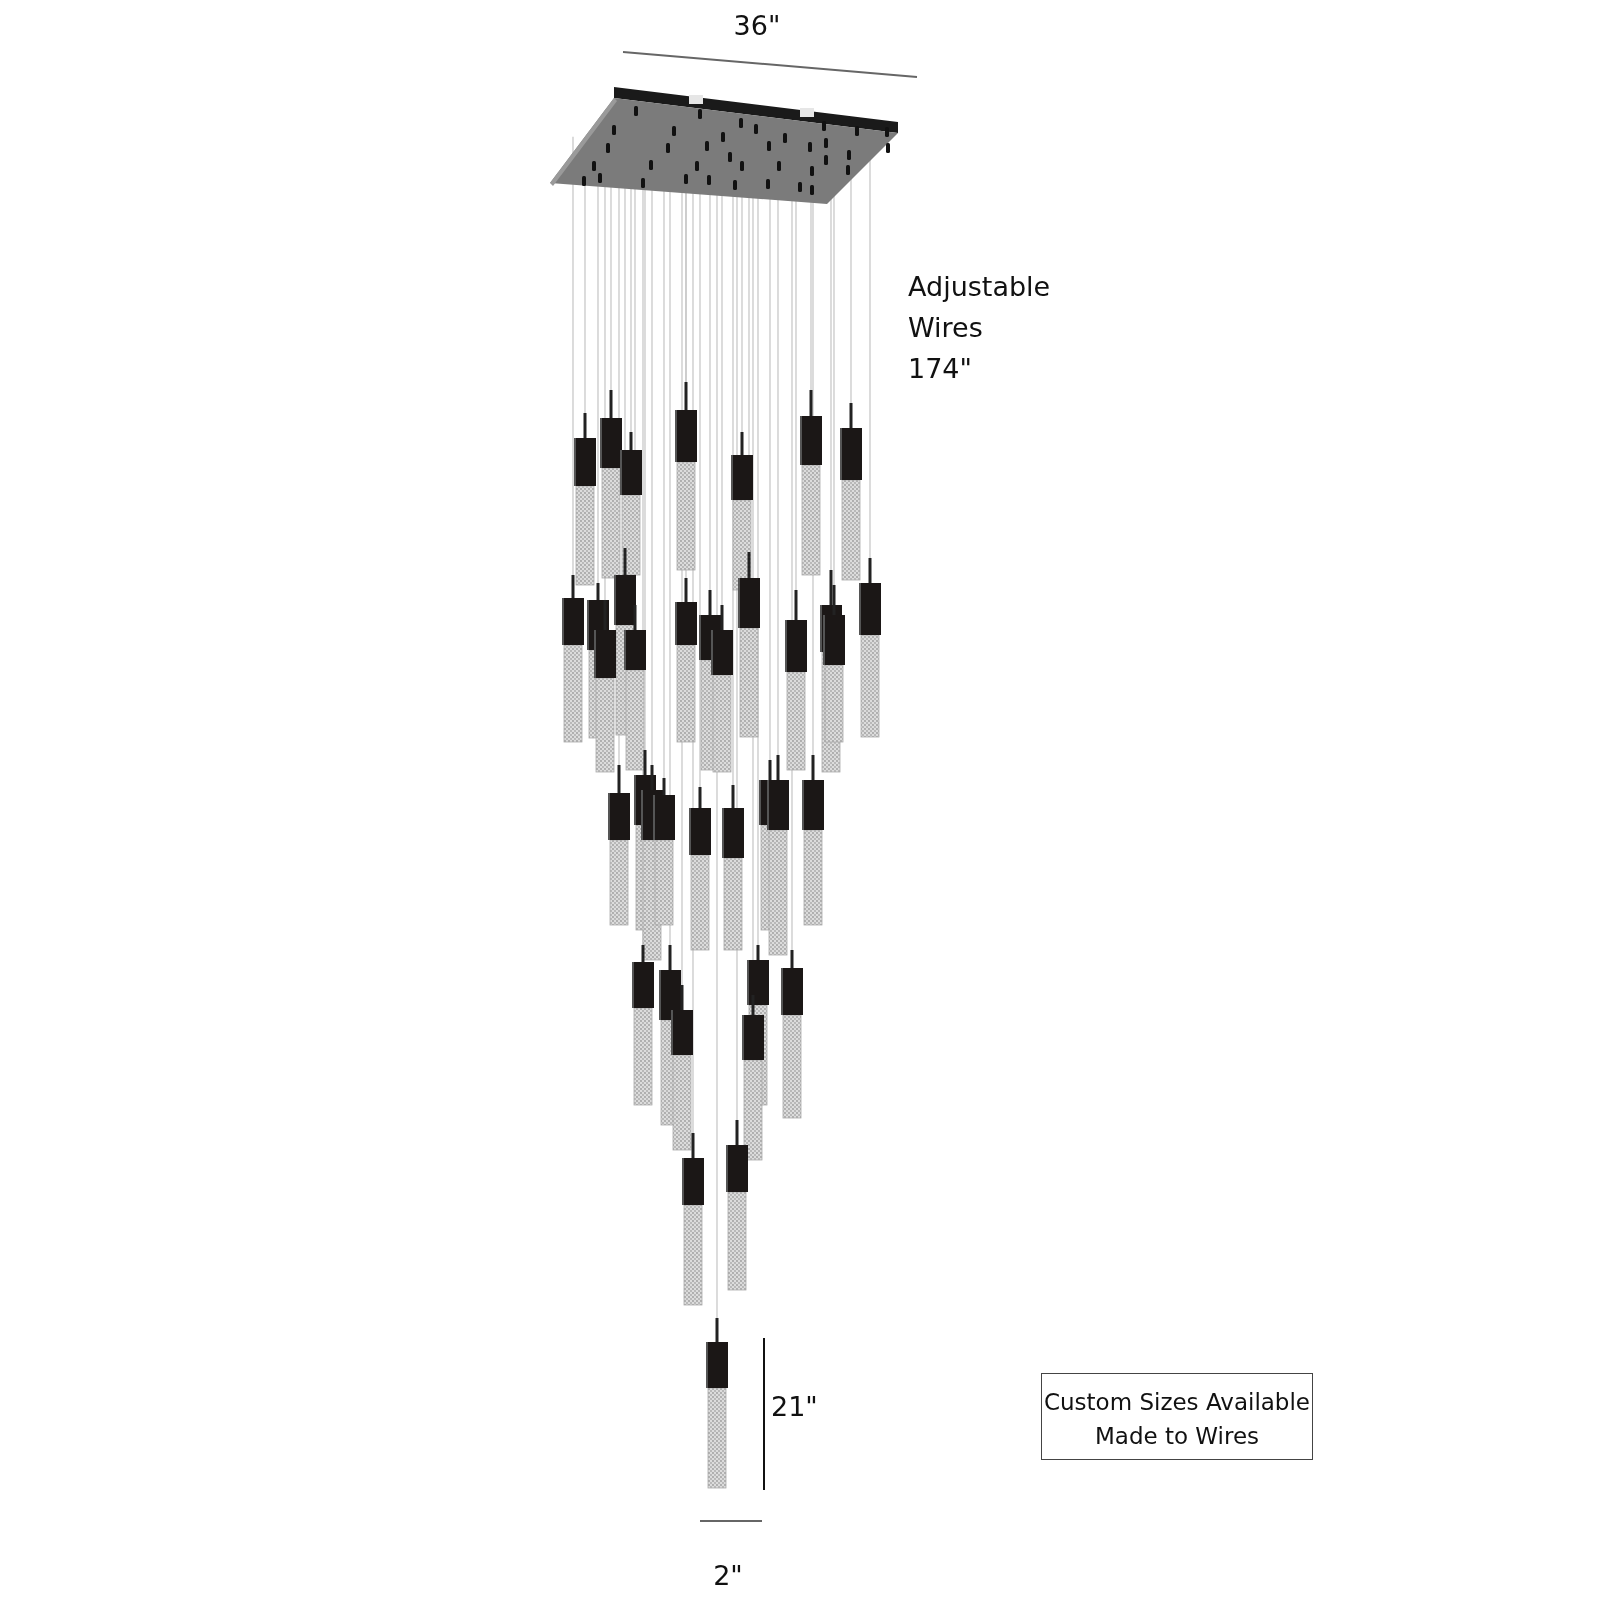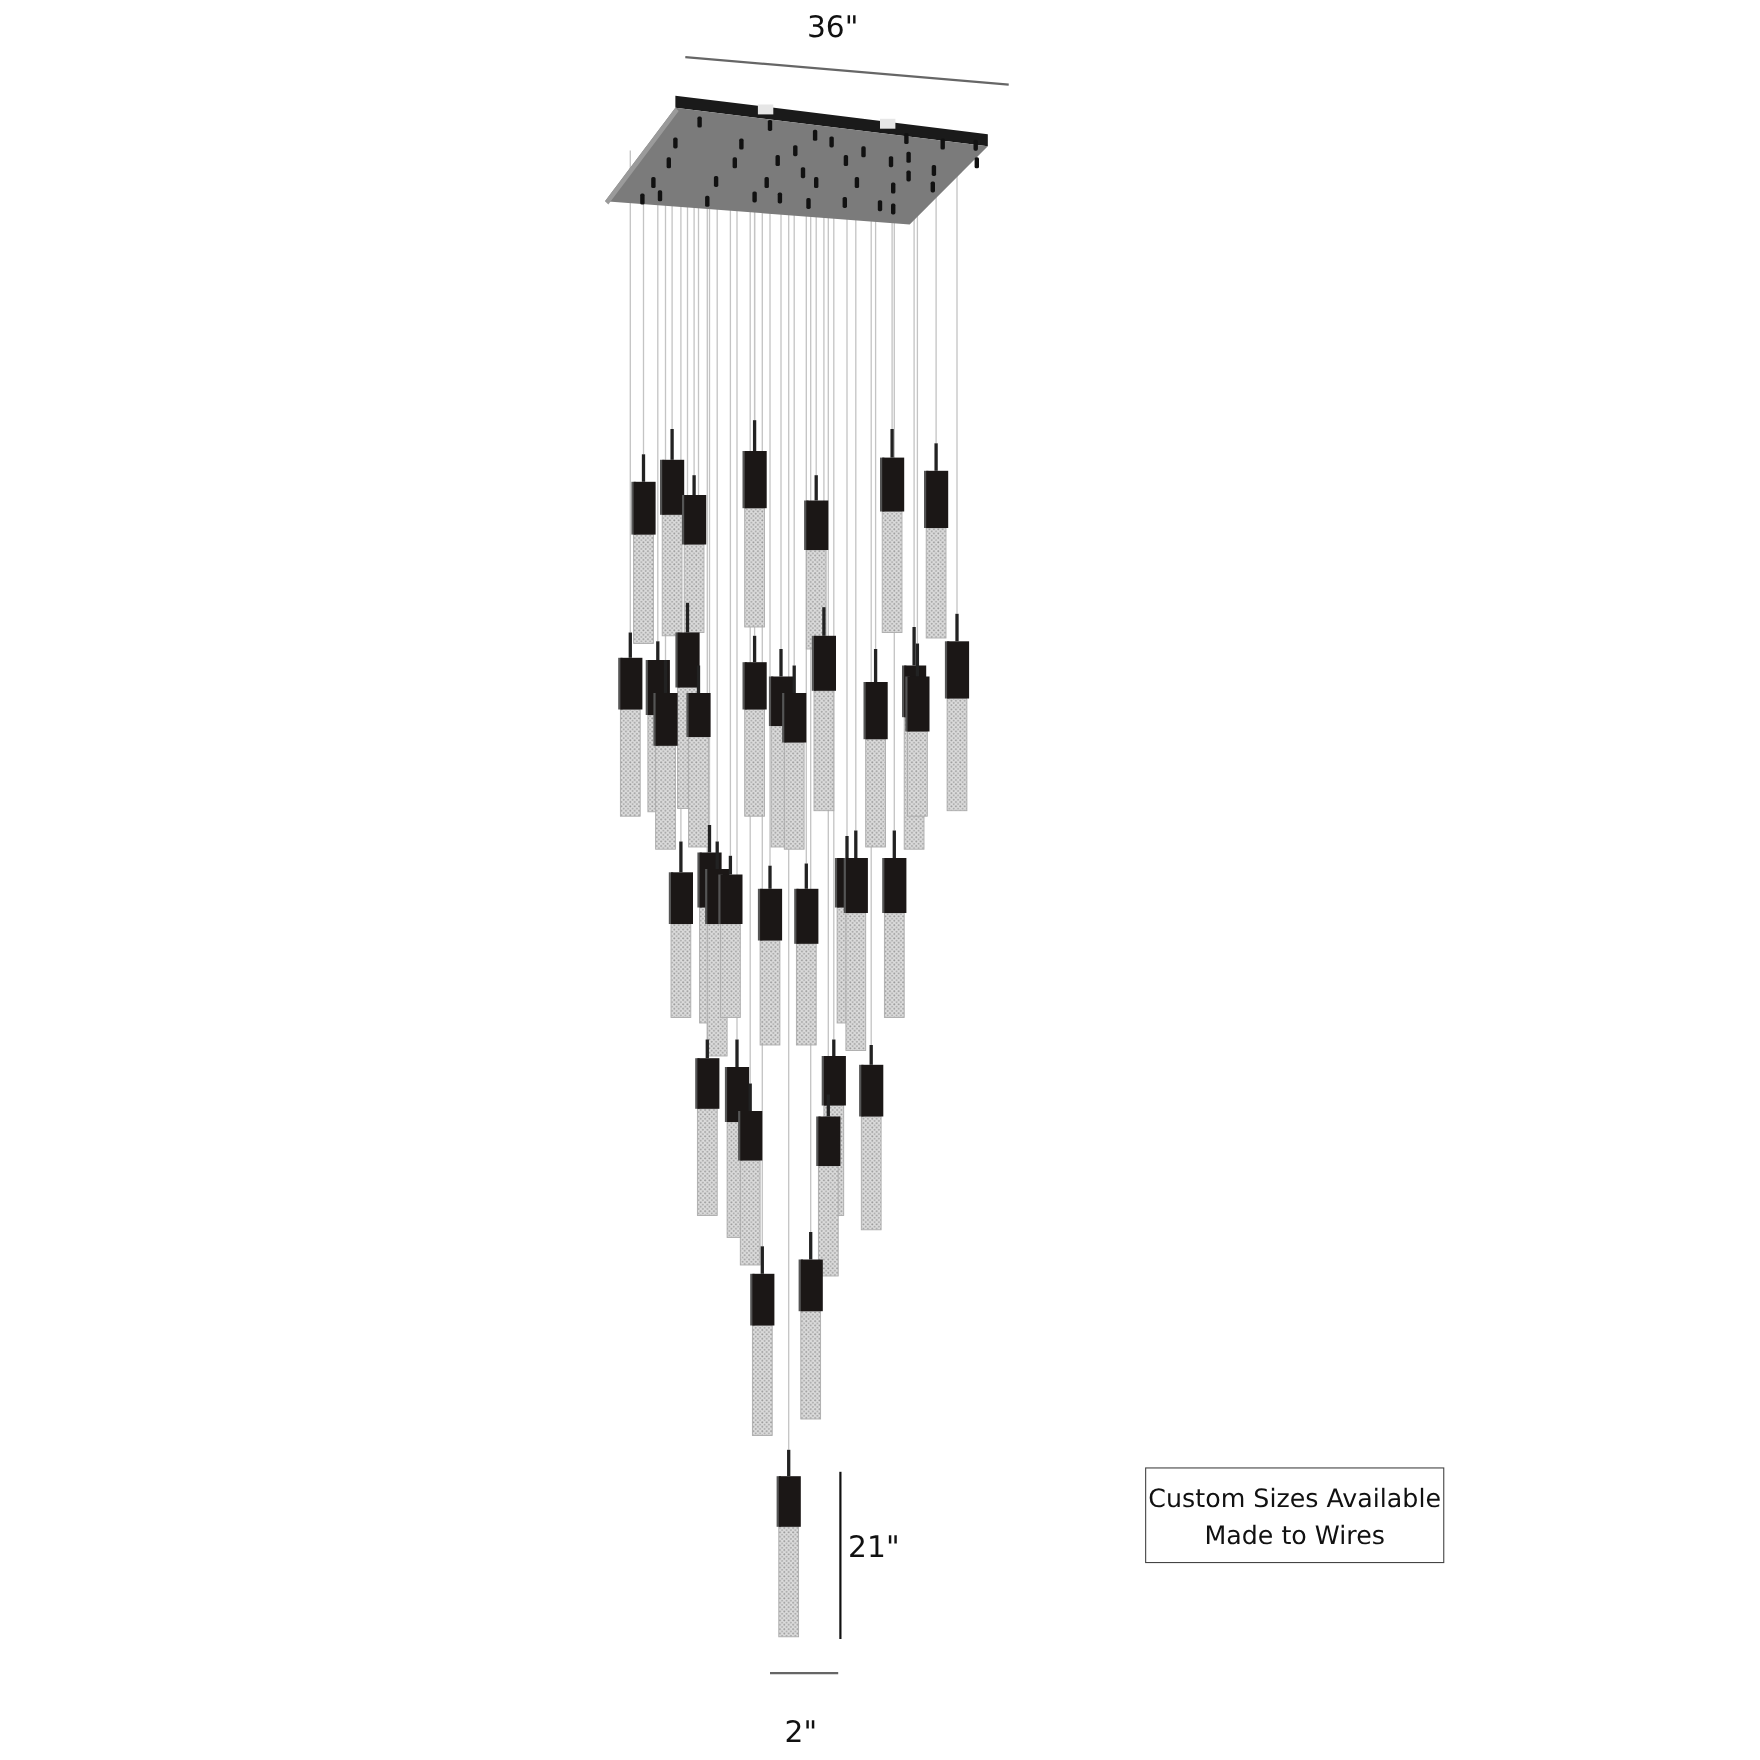--- a/index.html
+++ b/index.html
@@ -4,21 +4,21 @@
   <style>
     html, body { margin: 0; padding: 0; background: #ffffff; }
     body { width: 1600px; height: 1600px; position: relative; overflow: hidden; font-family: "Liberation Sans", "DejaVu Sans", sans-serif; }
     .canvas { position: absolute; left: 0; top: 0; width: 1600px; height: 1600px; }
     .label { position: absolute; color: #111; font-family: "DejaVu Sans", "Liberation Sans", sans-serif; font-size: 27px; line-height: 1.0; white-space: nowrap; }
     .dim-width { left: 757px; top: 12px; transform: translateX(-50%); }
     .dim-wires { left: 908px; top: 266px; line-height: 41px; white-space: normal; }
     .dim-wires span { display: block; }
     .dim-height { left: 771px; top: 1393px; }
     .dim-diameter { left: 728px; top: 1562px; transform: translateX(-50%); }
-    .note-box { position: absolute; left: 1041px; top: 1334px; width: 272px; height: 87px; border: 1.5px solid #444; box-sizing: border-box; text-align: center; font-family: "DejaVu Sans", "Liberation Sans", sans-serif; font-size: 23px; color: #111; padding-top: 11px; line-height: 34px; }
+    .note-box { position: absolute; left: 1041px; top: 1373px; width: 272px; height: 87px; border: 1.5px solid #444; box-sizing: border-box; text-align: center; font-family: "DejaVu Sans", "Liberation Sans", sans-serif; font-size: 23px; color: #111; padding-top: 11px; line-height: 34px; }
     .note-box span { display: block; }
   </style>
 </head>
 <body>
 
 <div class="canvas">
   <svg width="1600" height="1600" viewBox="0 0 1600 1600" xmlns="http://www.w3.org/2000/svg">
     <defs>
       <pattern id="glass" width="4" height="4" patternUnits="userSpaceOnUse">
         <rect width="4" height="4" fill="#dcdcdc"></rect>
@@ -348,20 +348,25 @@
         </g>
       </g>
 
     <line x1="764" y1="1338" x2="764" y2="1490" stroke="#111" stroke-width="2"></line>
 
     <line x1="700" y1="1521" x2="762" y2="1521" stroke="#666" stroke-width="2"></line>
   </svg>
 
   <div class="label dim-width">36"</div>
 
+  <div class="label dim-wires">
+    <span>Adjustable</span>
+    <span>Wires</span>
+    <span>174"</span>
+  </div>
 
   <div class="label dim-height">21"</div>
   <div class="label dim-diameter">2"</div>
 
   <div class="note-box">
     <span>Custom Sizes Available</span>
     <span>Made to Wires</span>
   </div>
 </div>
 

